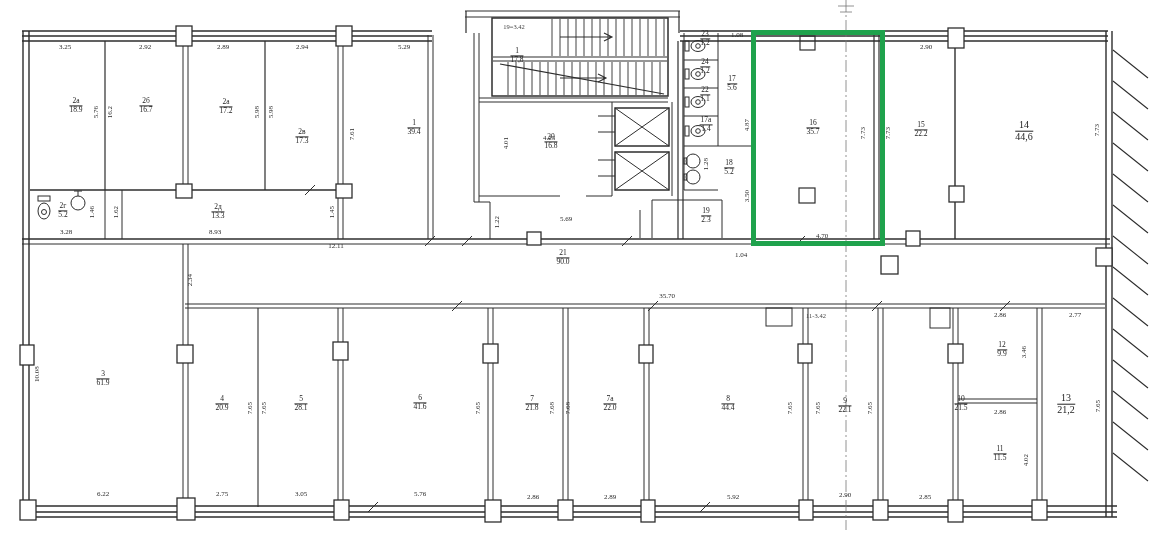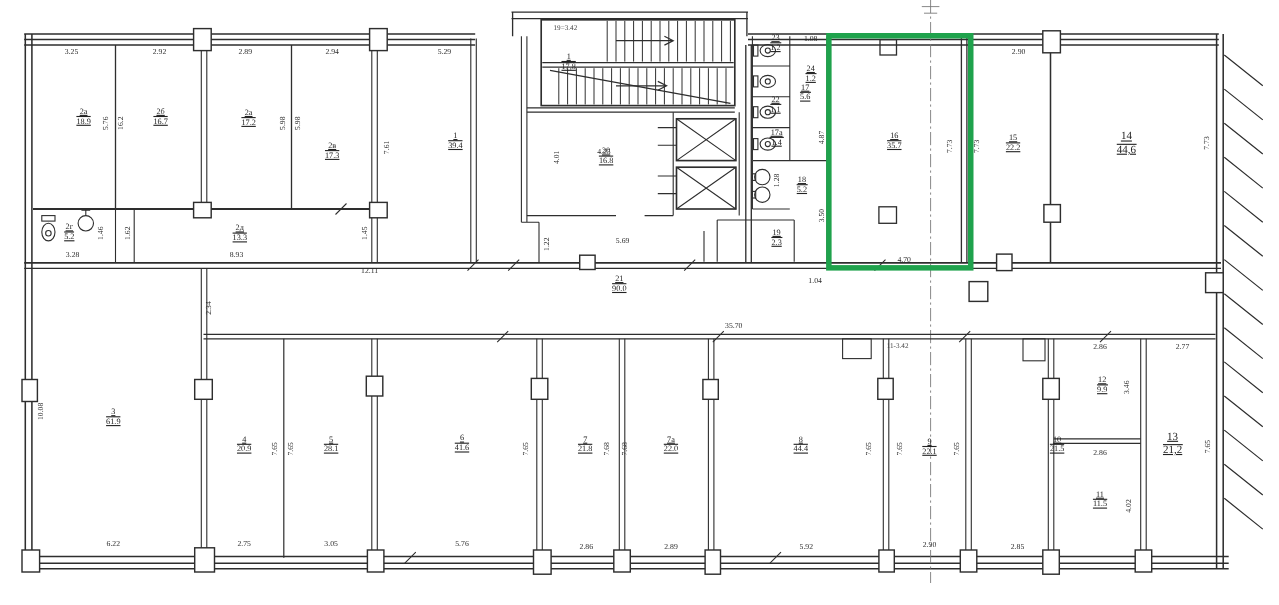--- a/index.html
+++ b/index.html
@@ -3,21 +3,21 @@
 <meta charset="utf-8">
 <style>
   html,body{margin:0;padding:0;background:#e8e8e8;}
   #plan{
     position:relative;width:1163px;height:550px;background:#ffffff;
     font-family:"Liberation Serif","DejaVu Serif",serif;color:#1b1b1b;
     overflow:hidden;
   }
   #plan svg{position:absolute;left:0;top:0;}
   .lbl{position:absolute;transform:translate(-50%,-50%);text-align:center;
-       line-height:1.08;font-size:7.5px;white-space:nowrap;color:#222;text-decoration:underline;}
+       line-height:1.08;font-size:7.5px;white-space:nowrap;color:#222;}
   .lbl .num{display:block;border-bottom:0.9px solid #222;padding:0 1px;}
   .lbl .area{display:block;}
   .lbl.big{font-size:10px;}
   .dim{position:absolute;transform:translate(-50%,-50%);font-size:7px;
        white-space:nowrap;color:#2a2a2a;}
   .dim.rot{transform:translate(-50%,-50%) rotate(-90deg);}
   .note{position:absolute;transform:translate(-50%,-50%);font-size:6.5px;
         color:#444;white-space:nowrap;}
   #green-box{
     position:absolute;left:751px;top:30px;width:124px;height:206px;
@@ -243,21 +243,21 @@
         <span class="area">16.8</span>
       </div>
       <div class="lbl" style="left: 563px; top: 258px;">
         <span class="num">21</span>
         <span class="area">90.0</span>
       </div>
       <div class="lbl" style="left: 705px; top: 39px;">
         <span class="num">23</span>
         <span class="area">1.2</span>
       </div>
-      <div class="lbl" style="left: 705px; top: 67px; margin-left: 32px;">
+      <div class="lbl" style="left: 705px; top: 67px;">
         <span class="num">24</span>
         <span class="area">1.2</span>
       </div>
       <div class="lbl" style="left: 705px; top: 95px;">
         <span class="num">22</span>
         <span class="area">1.1</span>
       </div>
       <div class="lbl" style="left: 706px; top: 125px;">
         <span class="num">17а</span>
         <span class="area">1.4</span>

